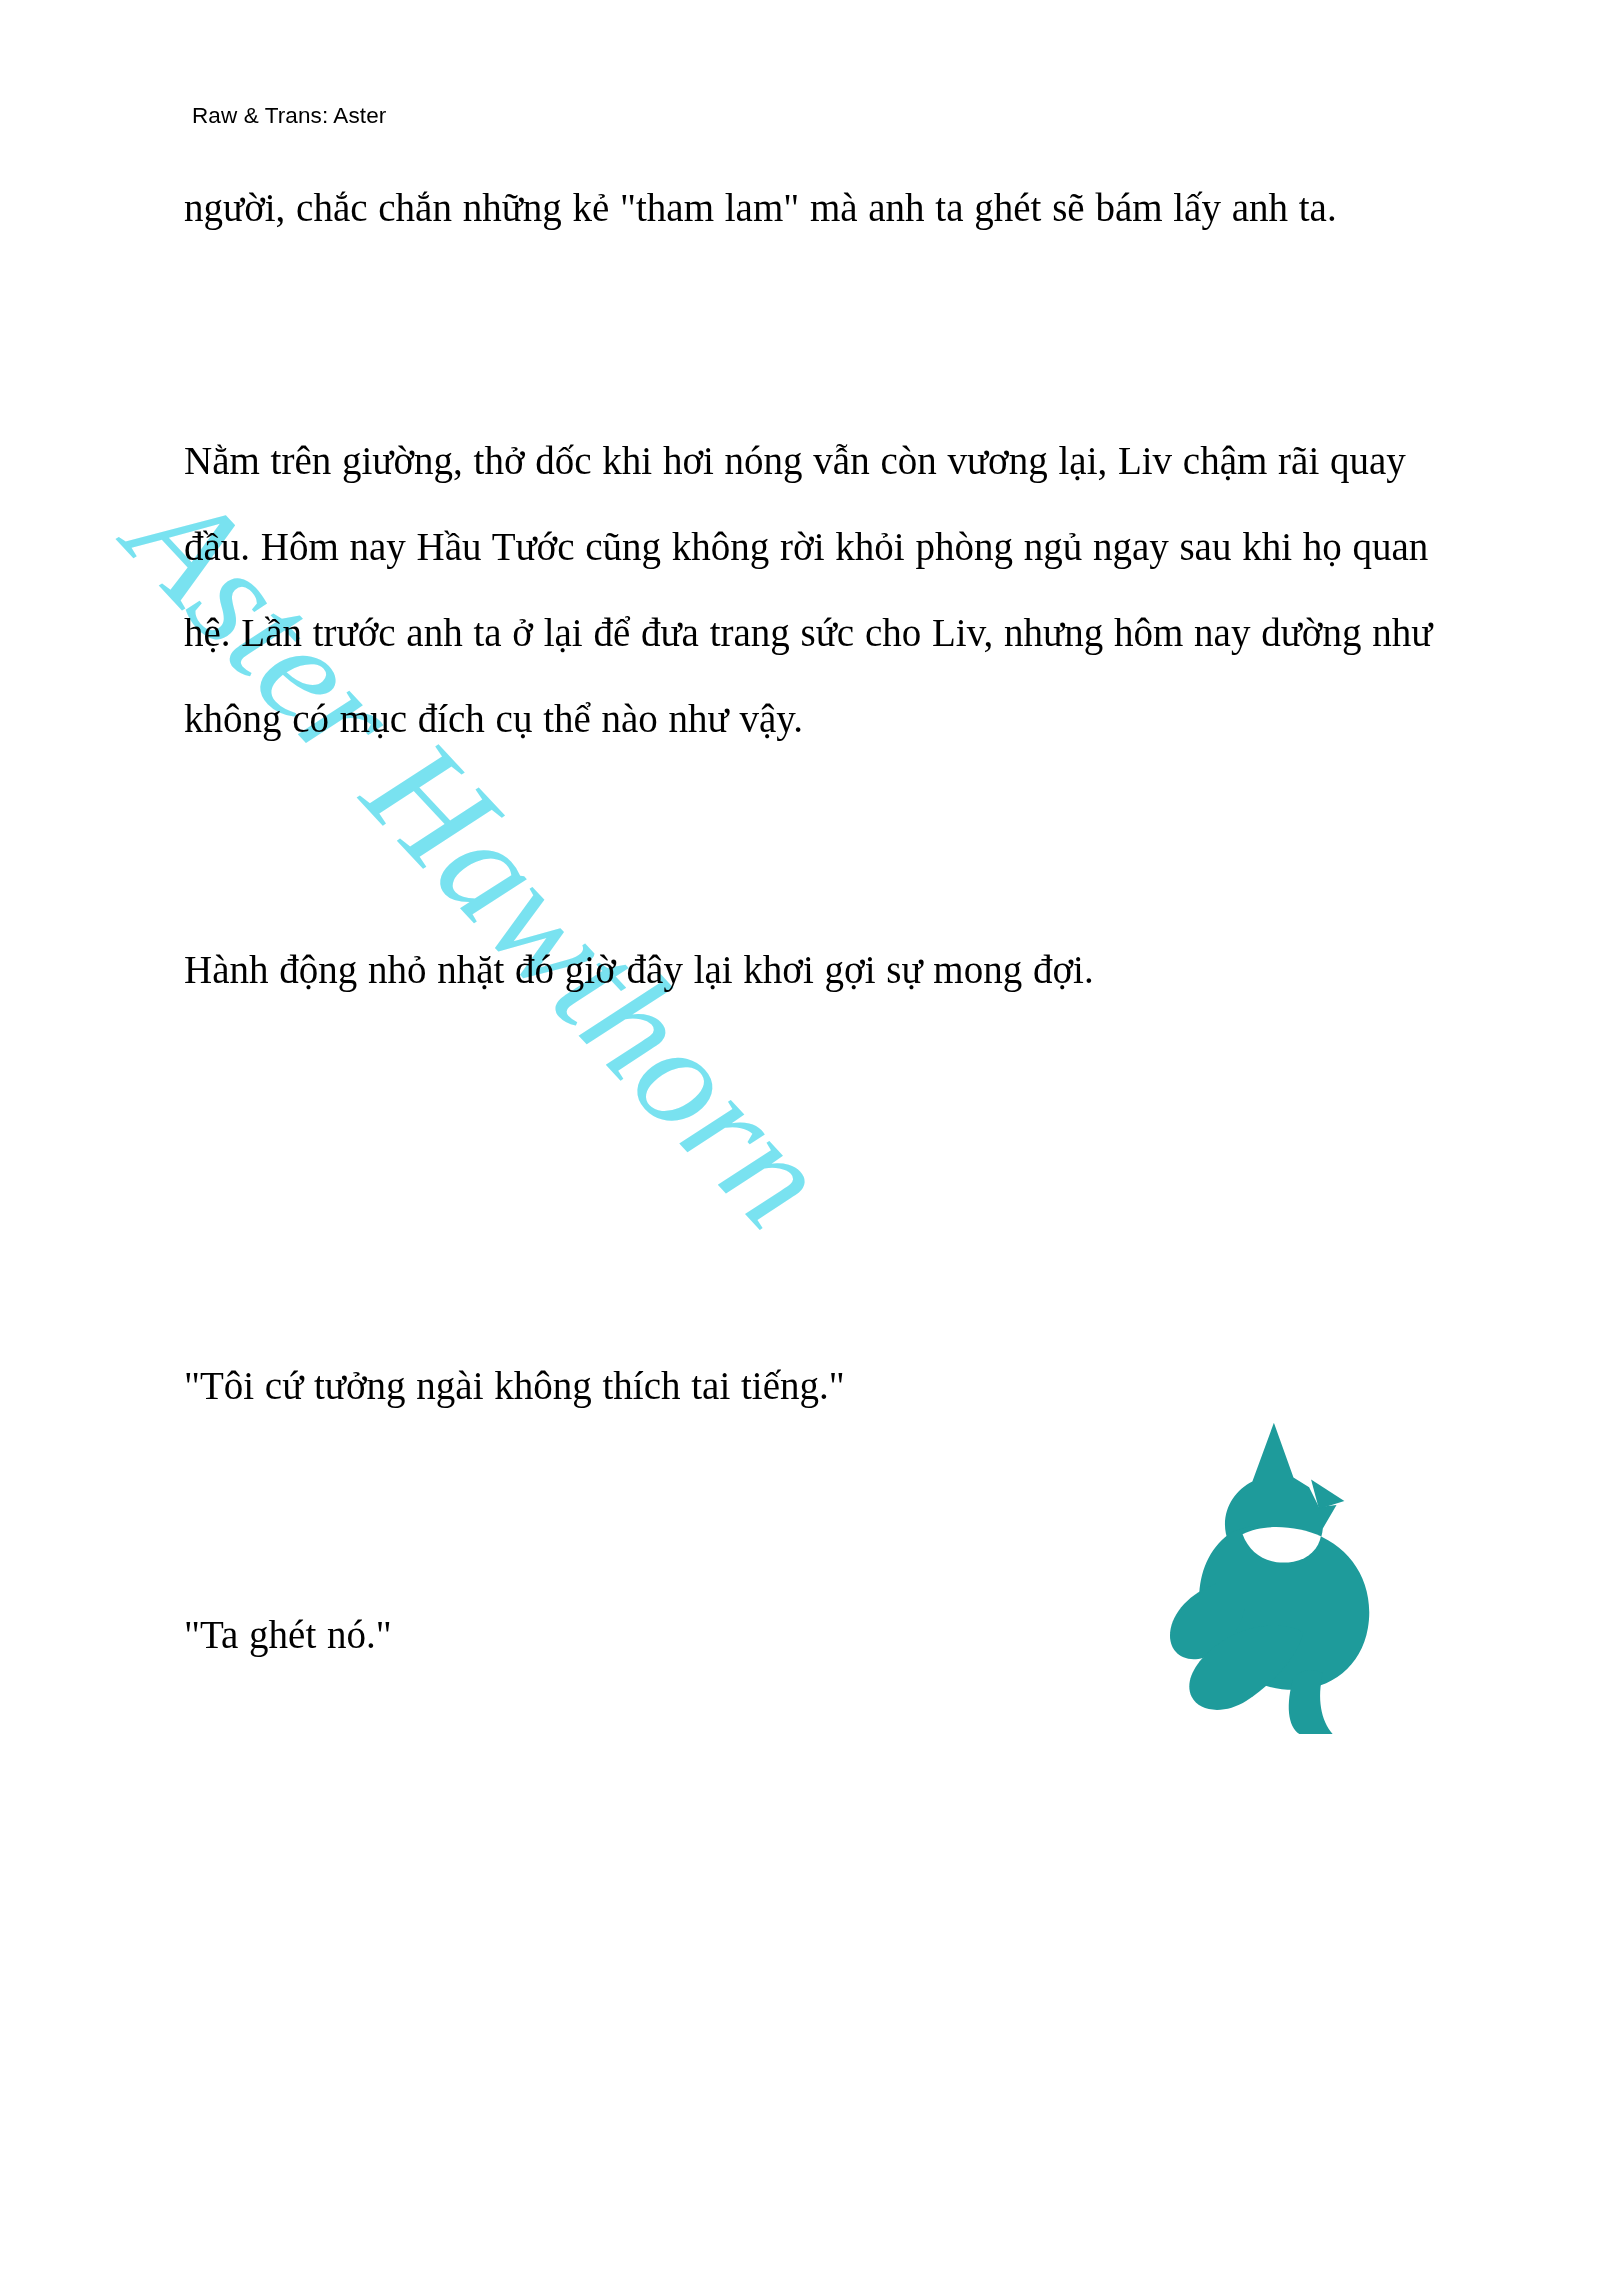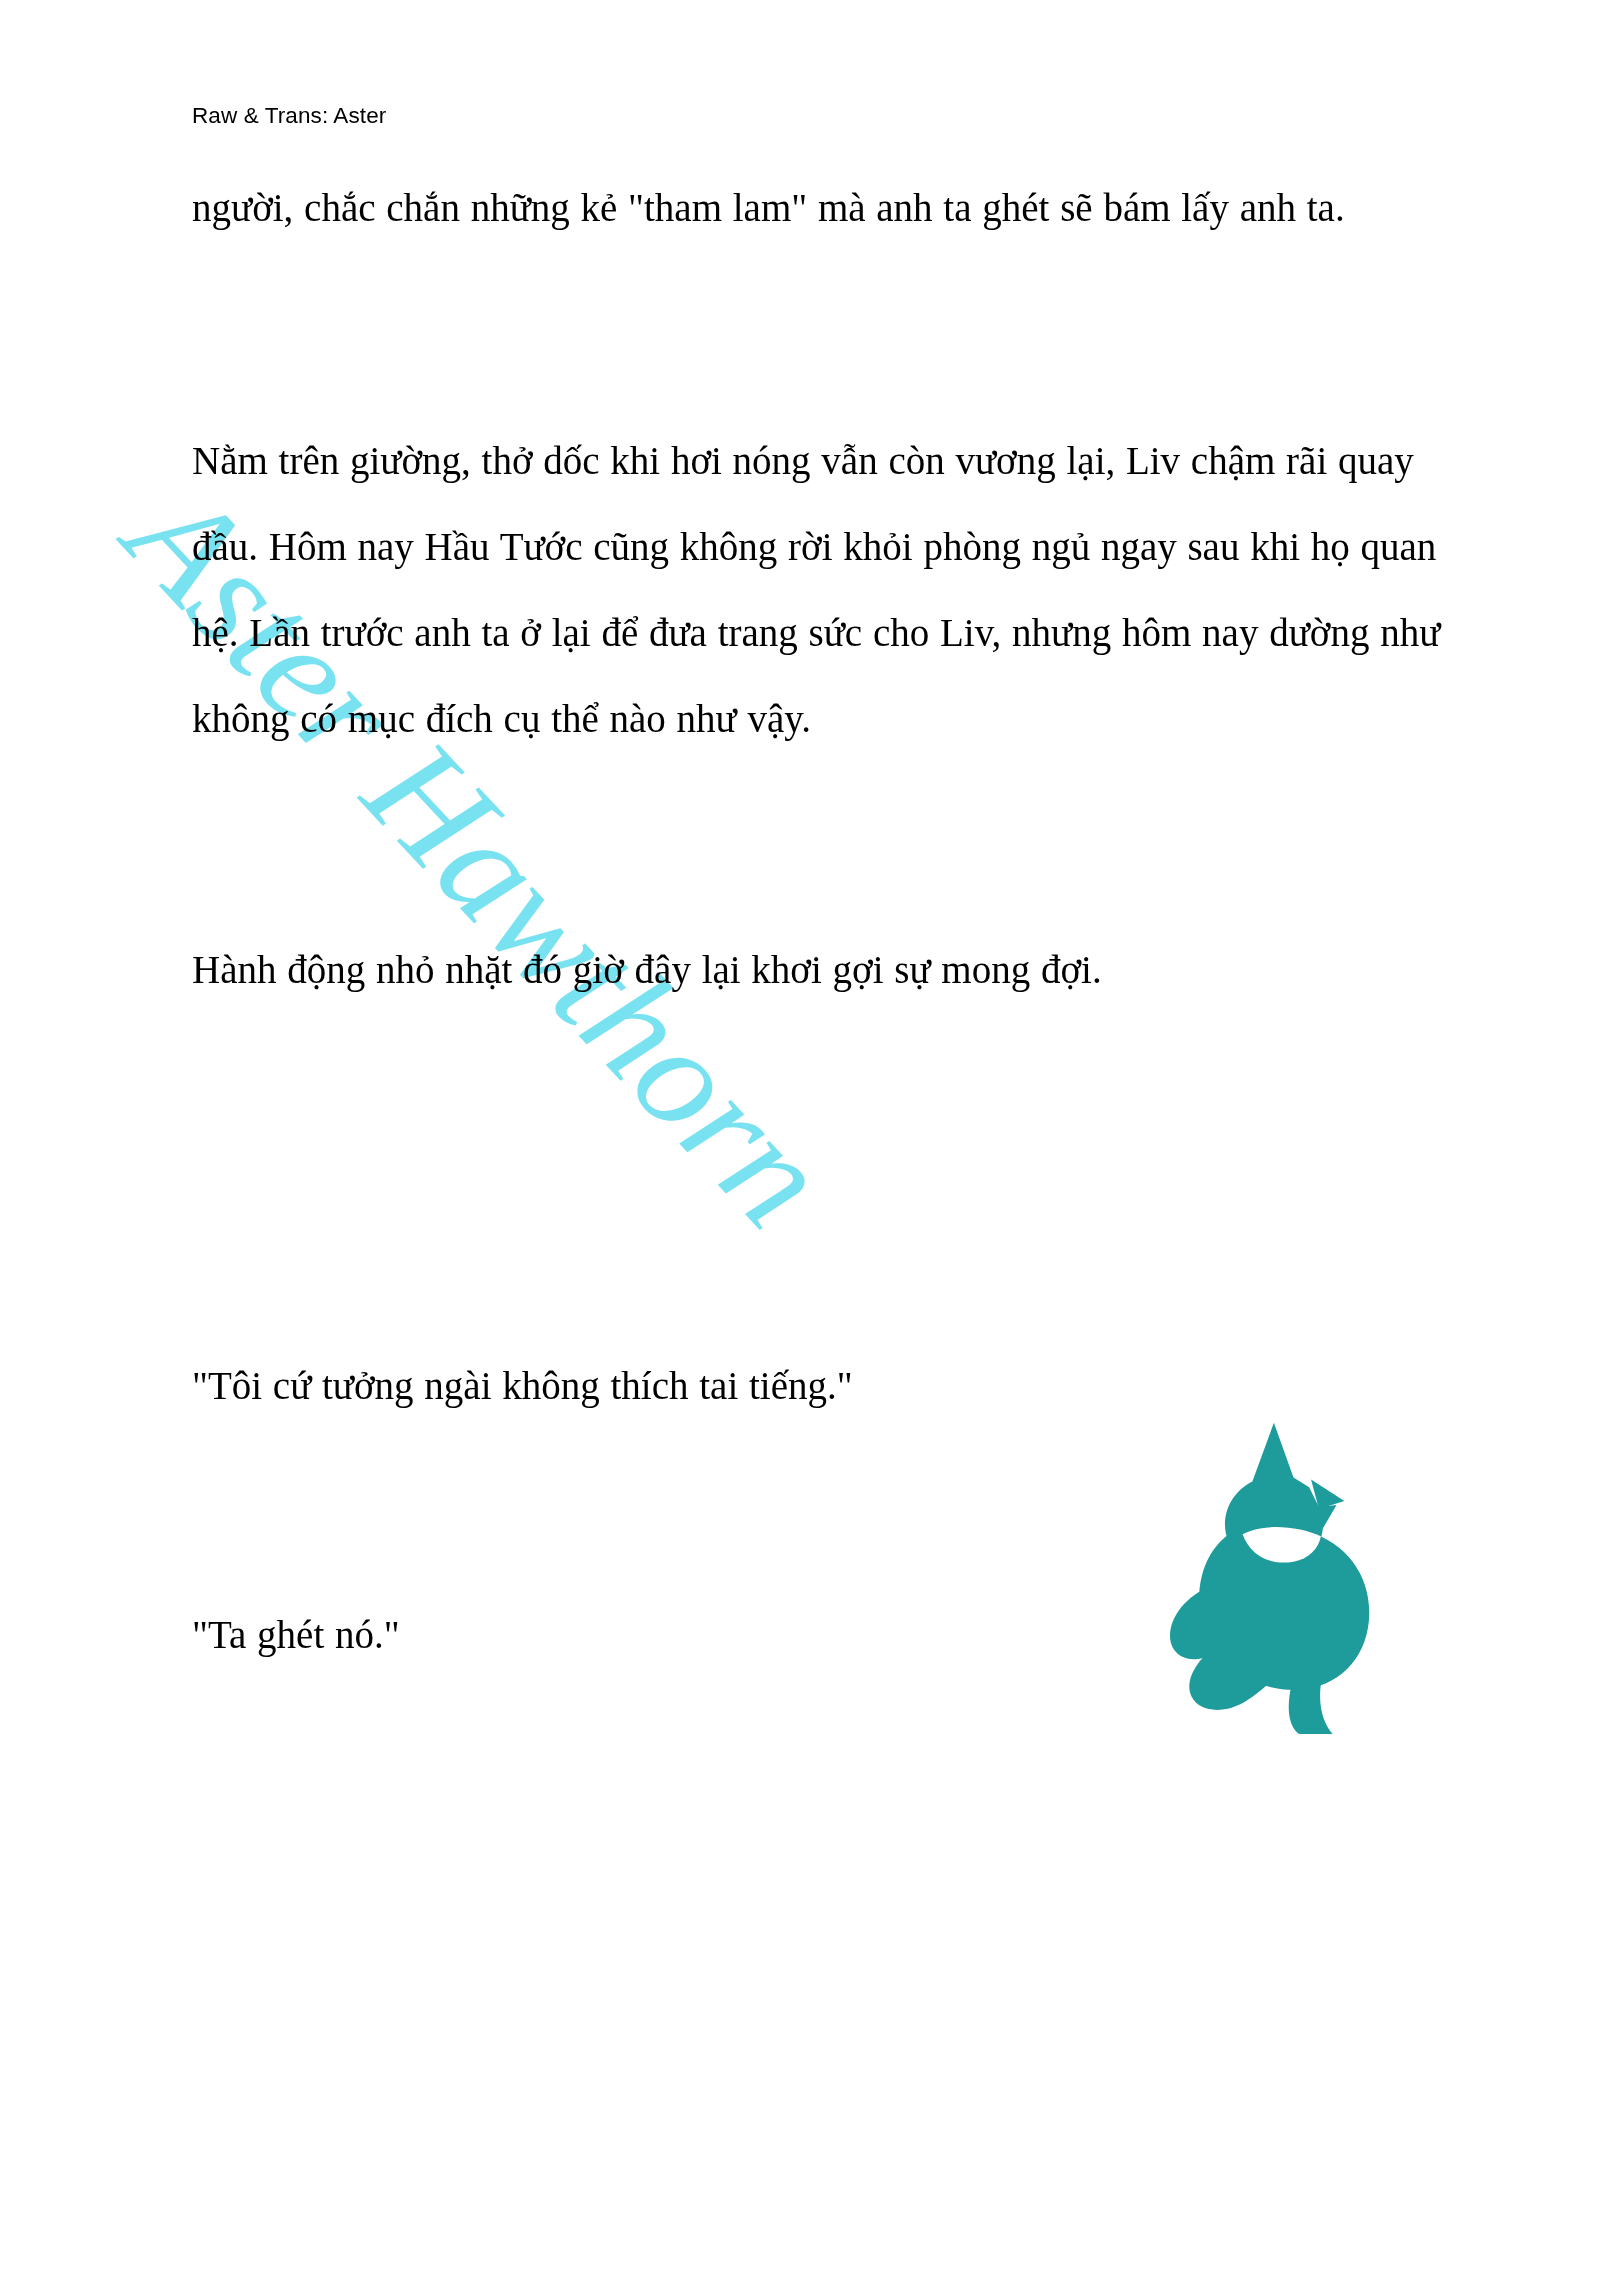--- a/index.html
+++ b/index.html
@@ -55,21 +55,21 @@
     width: 284px;
     height: 323px;
     z-index: 2;
     pointer-events: none;
   }
   .cat-logo svg { display: block; width: 100%; height: 100%; }
 
   
   .content {
     position: absolute;
-    left: 192px;
+    left: 184px;
     top: 165px;
     width: 1264px;
     z-index: 3;
   }
   .para {
     font-size: 39px;
     line-height: 86px;
     color: #000000;
     margin: 0;
     text-align: left;

